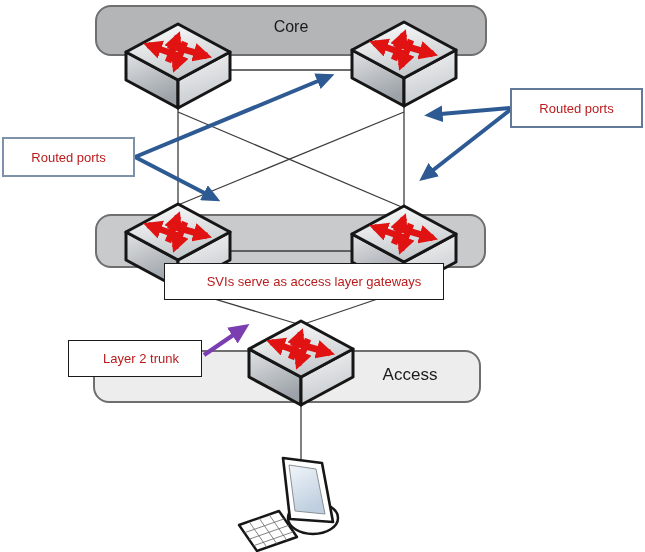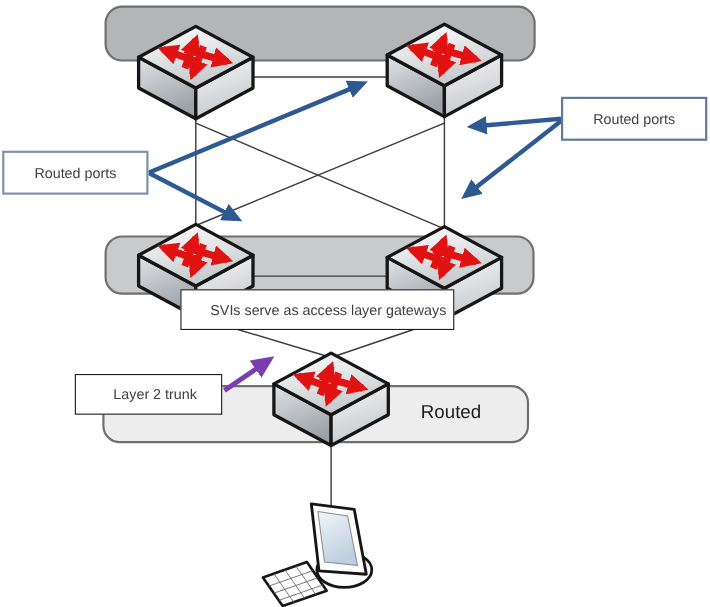--- a/index.html
+++ b/index.html
@@ -12,25 +12,25 @@
   #dist-band{left:95px;top:214px;width:391px;height:54px;background:#c9cacc;}
   #access-band{left:93px;top:350px;width:388px;height:53px;background:#ededee;}
   .band-label{position:absolute;text-align:center;font-size:16px;color:#1a1a1a;}
   #core-label{left:95px;top:18px;width:392px;}
   #dist-label{left:95px;top:233px;width:391px;}
   #access-label{left:340px;top:365px;width:140px;font-size:17px;}
   .overlay{position:absolute;left:0;top:0;}
   .callout{
     position:absolute;box-sizing:border-box;background:#ffffff;
     display:flex;align-items:center;justify-content:center;
-    font-size:13px;color:#404040;text-align:center;
+    font-size:13px;color:#b91c1c;text-align:center;
   }
   #routed-left {left:2px;  top:137px;width:133px;height:40px;border:2px solid #7e91ab;}
   #routed-right{left:510px;top:88px; width:133px;height:40px;border:2px solid #63799a;}
-  #svi-note    {left:164px;top:263px;width:249px;height:37px;border:1px solid #1a1a1a;padding-left:20px;}
+  #svi-note    {left:164px;top:263px;width:280px;height:37px;border:1px solid #1a1a1a;padding-left:20px;}
   #l2-trunk    {left:68px; top:340px;width:134px;height:37px;border:1px solid #1a1a1a;padding-left:12px;}
 </style>
 </head>
 <body>
 
 <div id="canvas">
 
   <div class="band" id="core-band"></div>
   <div class="band" id="dist-band"></div>
   <div class="band" id="access-band"></div>
@@ -114,21 +114,22 @@
 
     <g stroke="#2d5a92" stroke-width="4" fill="none">
       <line x1="135" y1="157" x2="330" y2="76" marker-end="url(#blueHead)"></line>
       <line x1="135" y1="157" x2="216" y2="199" marker-end="url(#blueHead)"></line>
       <line x1="510" y1="108" x2="429" y2="115" marker-end="url(#blueHead)"></line>
       <line x1="510" y1="110" x2="423" y2="178" marker-end="url(#blueHead)"></line>
     </g>
     <line x1="204" y1="355" x2="245" y2="327" stroke="#7a3eb1" stroke-width="4.5" marker-end="url(#purpleHead)"></line>
   </svg>
 
-  <div class="band-label" id="access-label">Routed</div>
+  <div class="band-label" id="core-label">Core</div>
+  <div class="band-label" id="access-label">Access</div>
 
   <div class="callout" id="routed-left">
     <span>Routed ports</span>
   </div>
   <div class="callout" id="routed-right">
     <span>Routed ports</span>
   </div>
   <div class="callout" id="svi-note">
     <span>SVIs serve as access layer gateways</span>
   </div>

